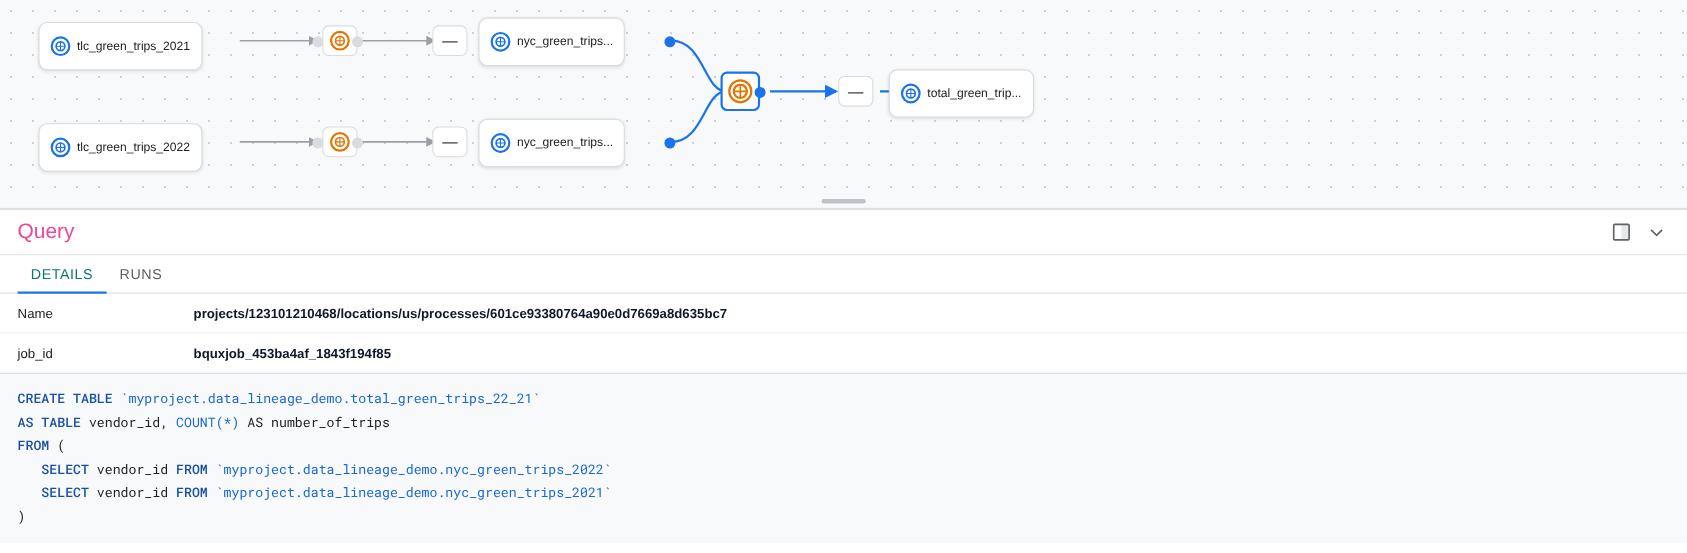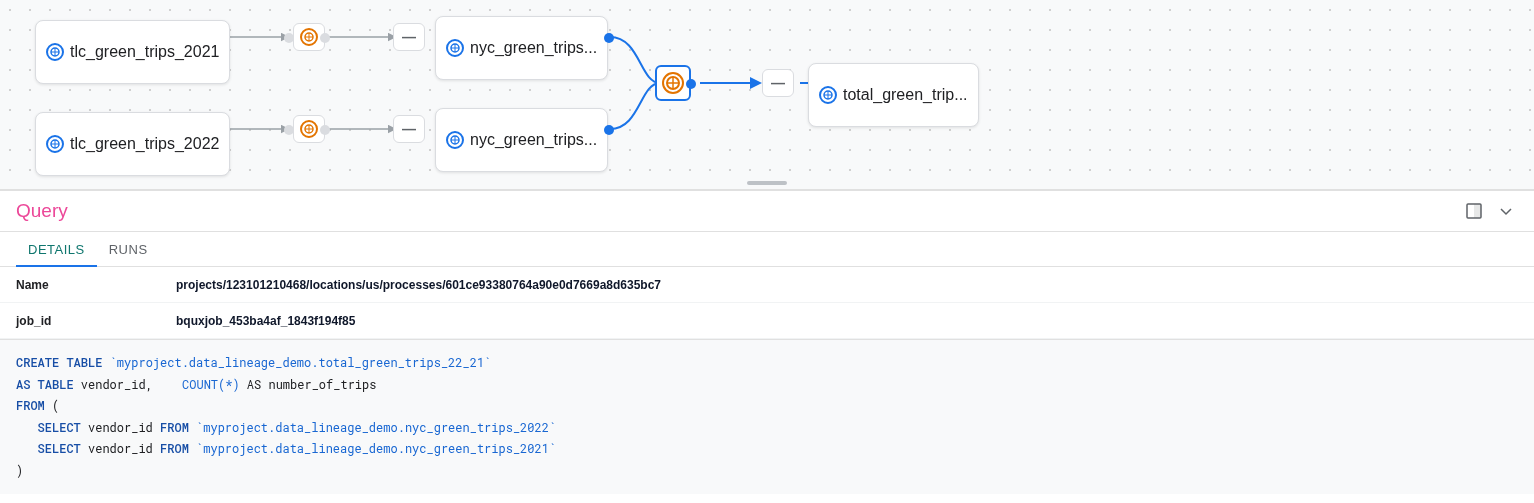--- a/index.html
+++ b/index.html
@@ -84,21 +84,21 @@
     .details-row {
       display: flex;
       border-bottom: 1px solid #f1f3f4;
       padding: 8px 16px;
       align-items: center;
       min-height: 36px;
     }
 
     .details-label {
       font-size: 12px;
-      font-weight: 700;
+      font-weight: 400;
       color: #202124;
       width: 160px;
       flex-shrink: 0;
     }
 
     .details-value {
       font-size: 12px;
       color: #0f172a;
       font-weight: bold;
     }
@@ -111,35 +111,35 @@
       font-size: 12px;
       line-height: 1.8;
       border-top: 1px solid #e0e0e0;
     }
 
     .code-line {
       white-space: pre;
     }
 
     .kw { color: #174ea6; font-weight: 500; }
-    .fn { color: #1967d2; margin-left: 22px; }
+    .fn { color: #1967d2; }
     .str { color: #1967d2; }
     .comment { color: #80868b; }
 
     
     .dag-node {
       position: absolute;
       display: flex;
       align-items: center;
       background: #fff;
       border: 1.5px solid #dadce0;
       border-radius: 8px;
-      padding: 22px 10px;
+      padding: 12px 10px;
       gap: 6px;
-      font-size: 16px;
+      font-size: 11px;
       color: #202124;
       white-space: nowrap;
       box-shadow: 0 1px 3px rgba(0,0,0,0.1);
     }
 
     .node-icon-blue {
       width: 18px;
       height: 18px;
       border-radius: 50%;
       border: 2px solid #1a73e8;

